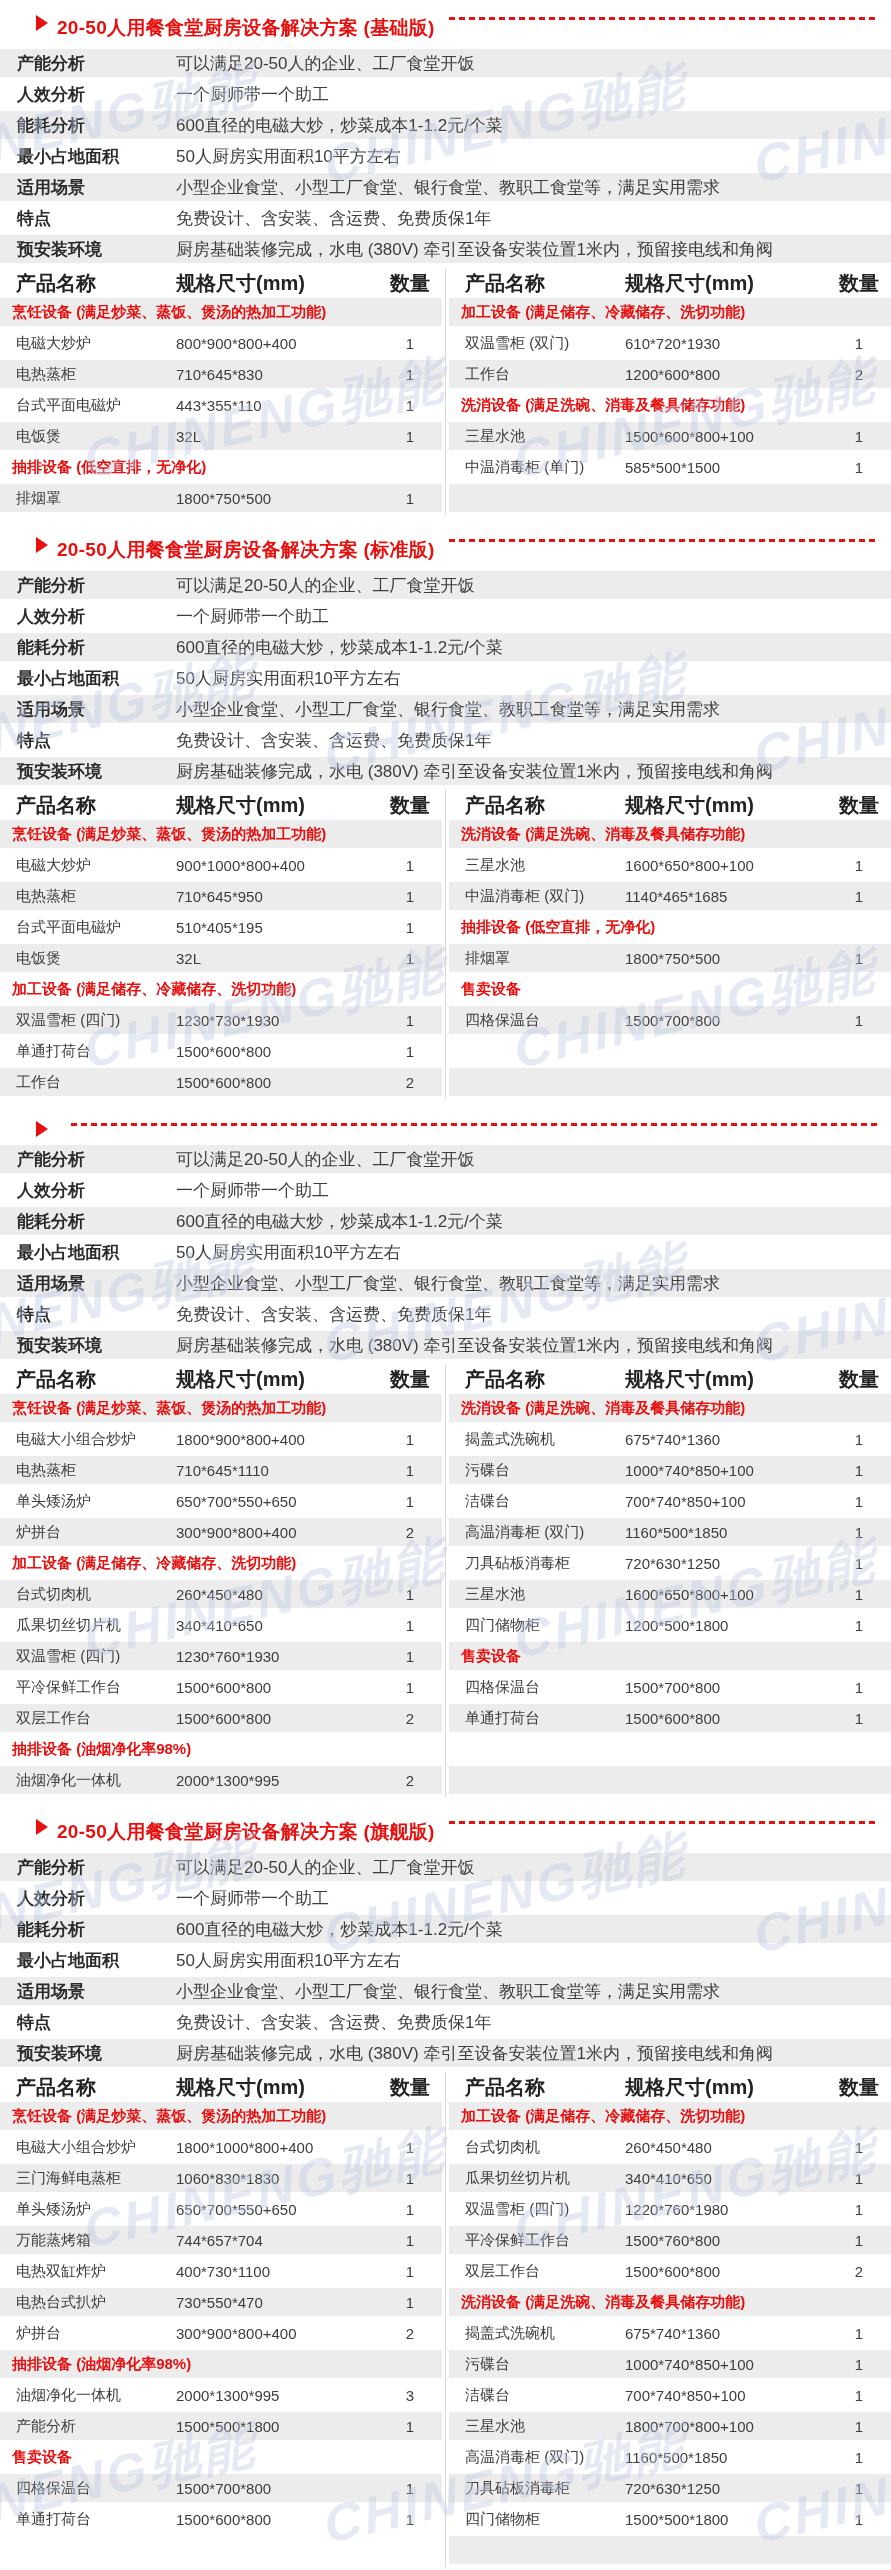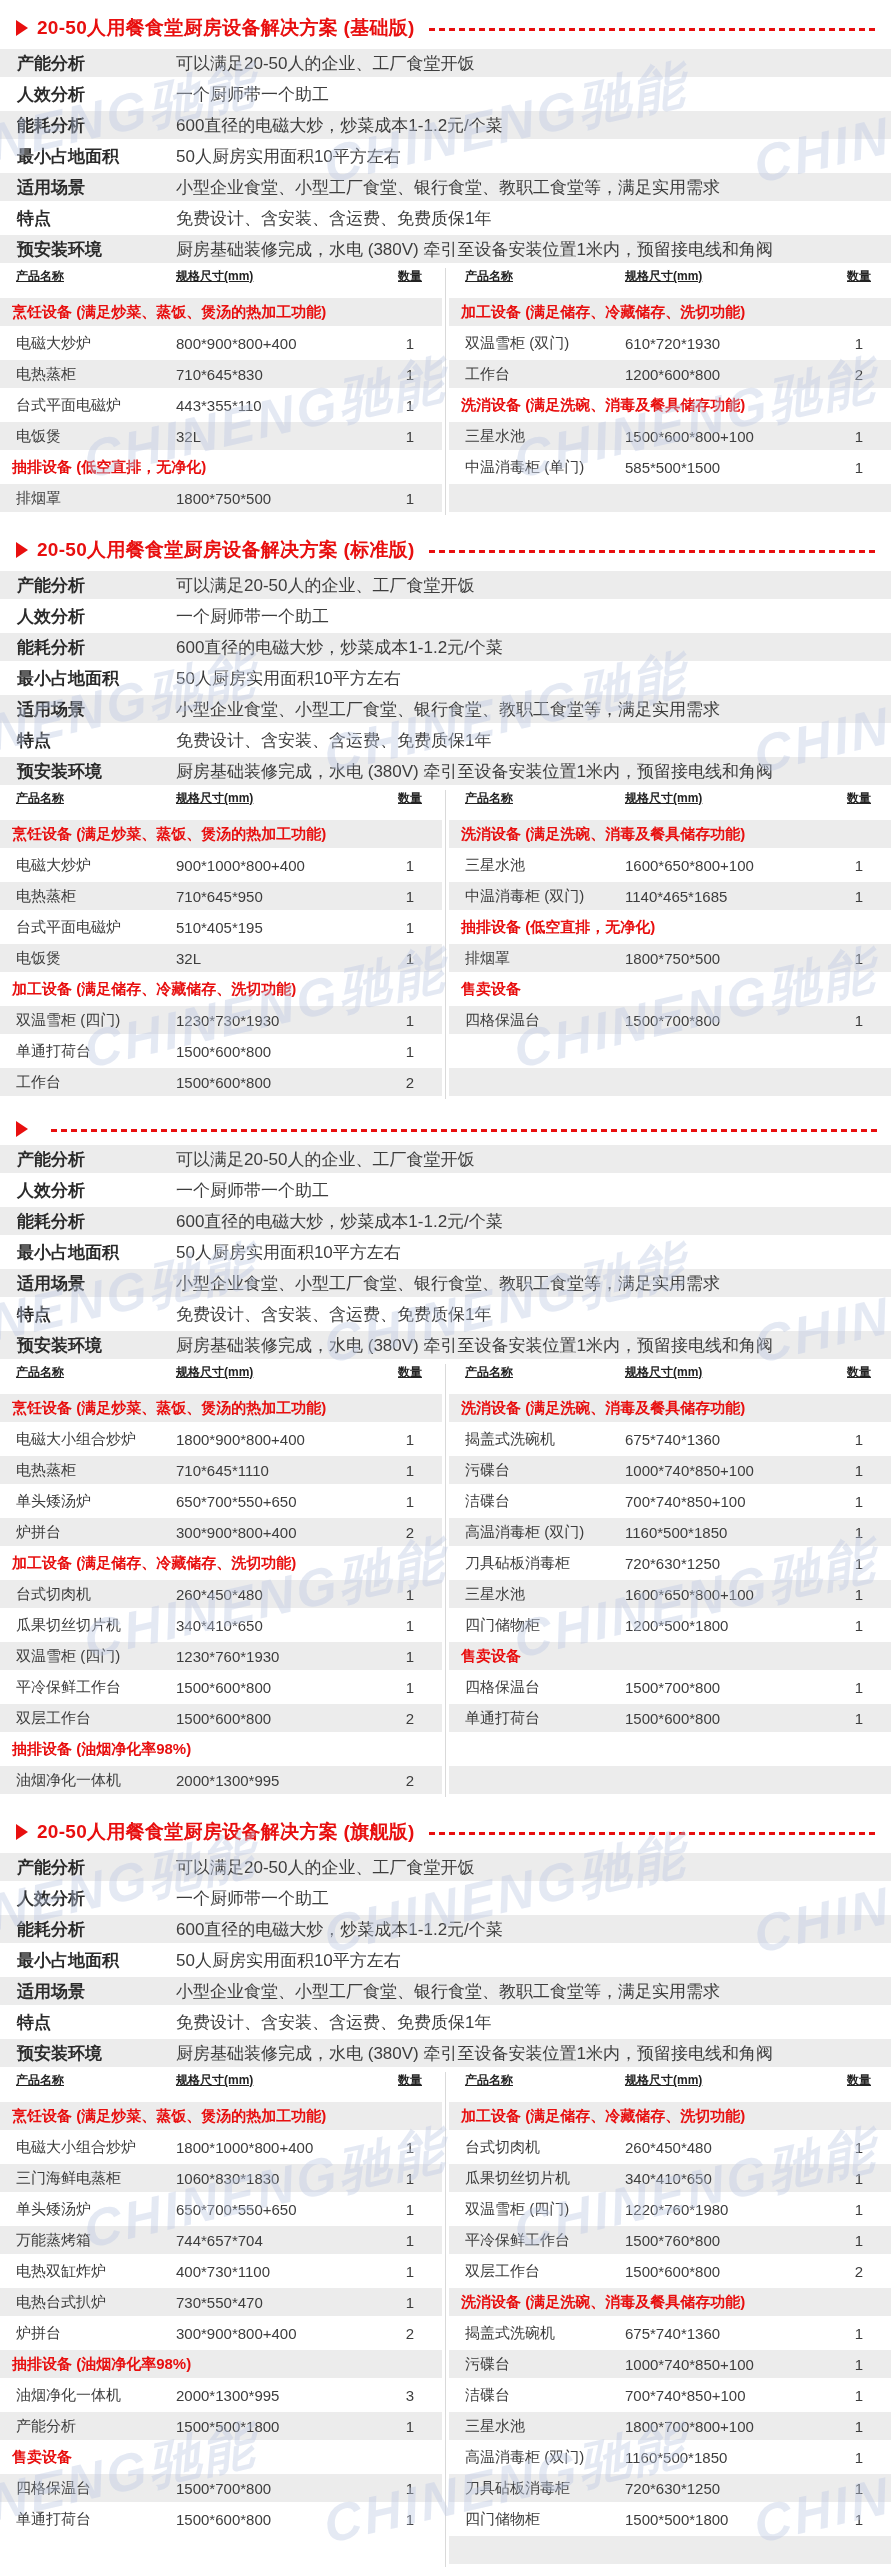--- a/index.html
+++ b/index.html
@@ -13,39 +13,39 @@
   html,body{margin:0;padding:0;background:#fff;}
   body{
     width:891px;
     font-family:"Liberation Sans","DejaVu Sans",sans-serif;
     position:relative;
   }
   .page{width:891px;min-height:2570px;background:#fff;padding-top:6px;position:relative;overflow:hidden;}
   .sections{position:relative;z-index:1;}
 
   
-  .title-bar{display:flex;align-items:center;padding:9px 12px 6px 16px;}
+  .title-bar{display:flex;align-items:flex-start;padding:9px 12px 6px 36px;}
   .arrow{width:0;height:0;border-left:12px solid var(--red);
          border-top:8px solid transparent;border-bottom:8px solid transparent;margin-right:9px;flex-shrink:0;}
   .title-text{color:var(--red);font-weight:bold;font-size:19px;white-space:nowrap;letter-spacing:.3px;}
   .dash-line{flex:1;height:3px;margin-left:14px;margin-top:2px;
     background:repeating-linear-gradient(90deg,var(--red) 0 6px,transparent 6px 10px);}
 
   
   .info-table{margin-top:2px;}
   .info-row{display:flex;align-items:center;min-height:28px;margin-bottom:3px;font-size:17px;}
   .info-table .info-row:nth-child(odd){background:var(--row-gray);}
   .info-label{width:176px;padding-left:17px;font-weight:bold;color:var(--text-bold);flex-shrink:0;}
   .info-value{color:var(--text);flex:1;}
 
   
   .product-area{display:flex;margin-top:5px;}
   .half{width:442px;}
   .v-divider{width:1px;background:#d9d9d9;margin:0 3px;}
-  .p-header{display:flex;align-items:flex-start;height:30px;font-weight:bold;color:#222;font-size:12px;text-decoration:underline;}
+  .p-header{display:flex;align-items:center;height:30px;font-weight:bold;color:#222;font-size:20px;}
   .c-name{width:176px;padding-left:16px;}
   .c-spec{flex:1;}
   .c-qty{width:64px;text-align:center;}
   .rows .p-row{display:flex;align-items:center;height:28px;margin-bottom:3px;font-size:15px;color:var(--text);}
   .rows .p-row:nth-child(odd){background:var(--row-gray);}
   .category{color:var(--red);font-weight:bold;padding-left:12px;white-space:nowrap;}
   .cell{overflow:hidden;white-space:nowrap;}
   .section{margin-bottom:13px;}
 
   

